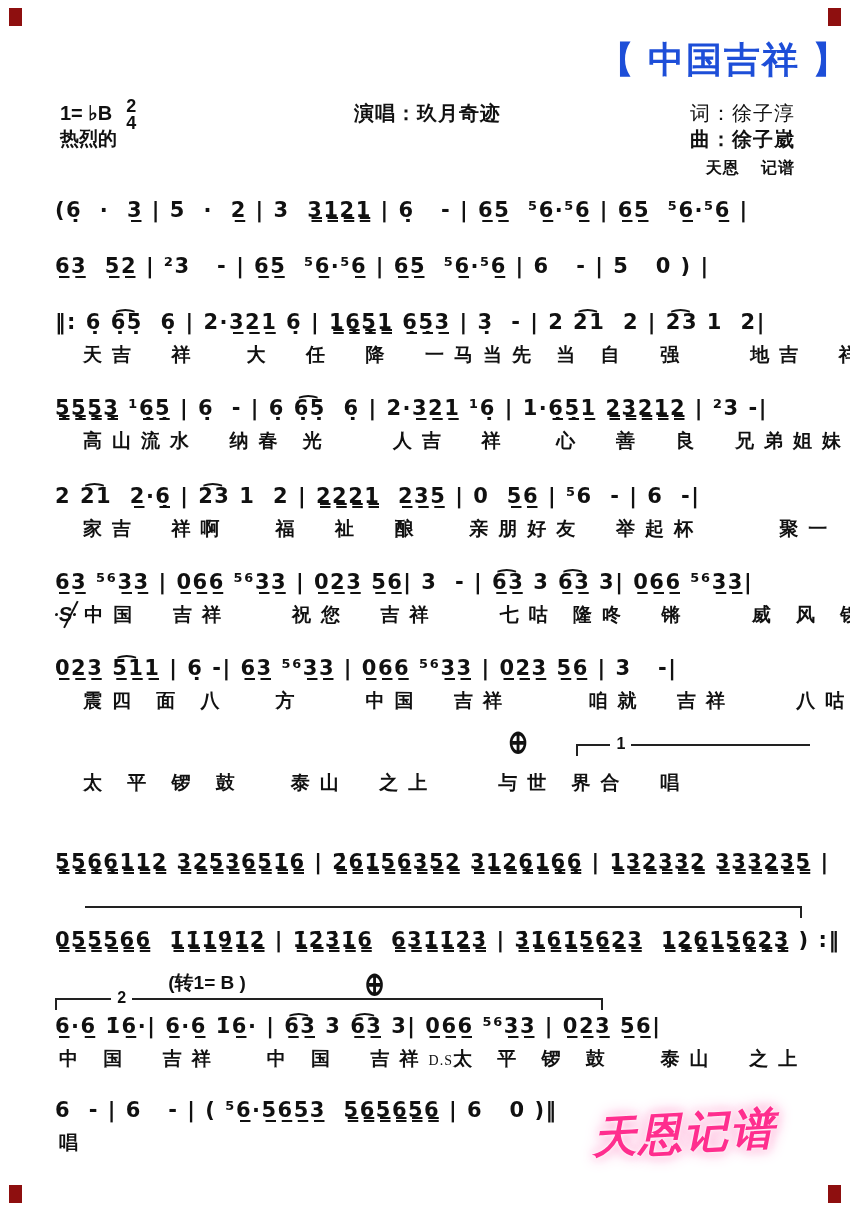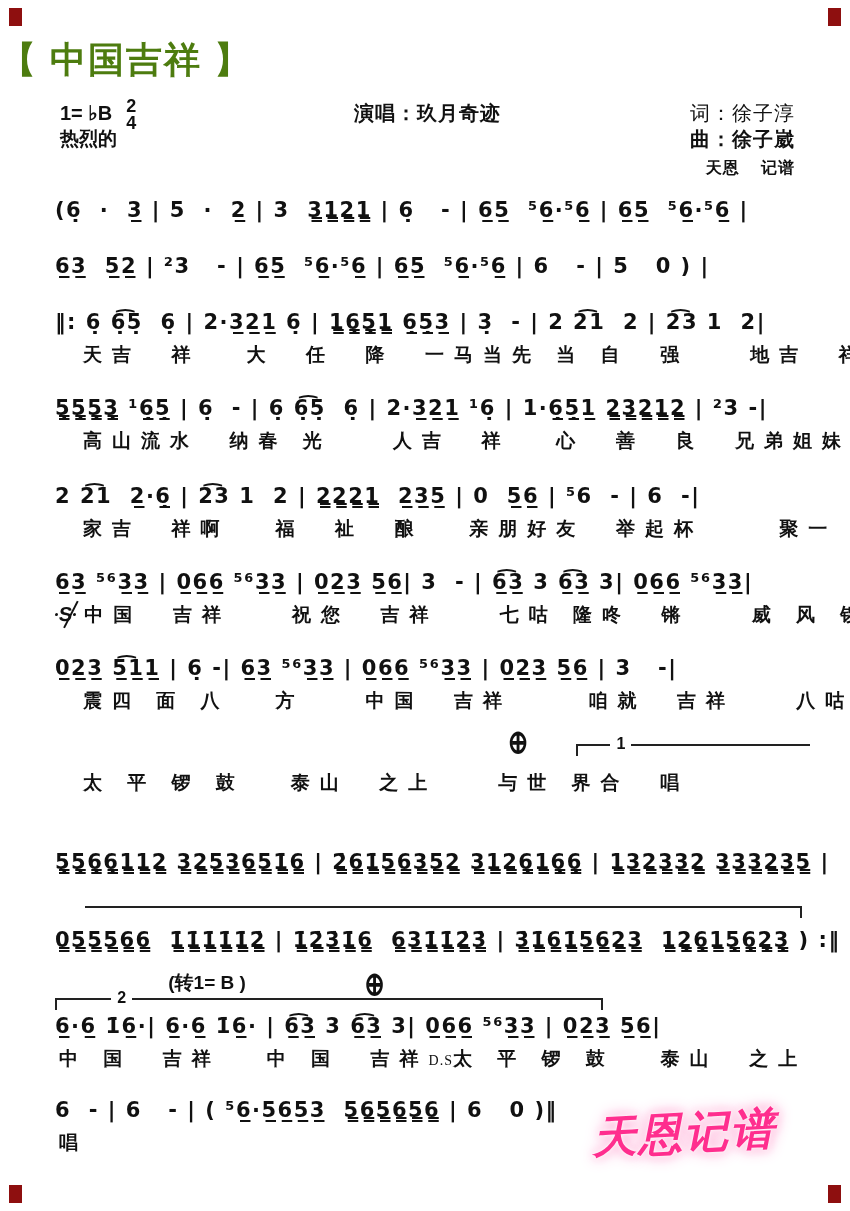--- a/index.html
+++ b/index.html
@@ -7,22 +7,22 @@
     width:850px;height:1211px;position:relative;background:#ffffff;
     font-family:"Liberation Sans", sans-serif;color:#111;overflow:hidden;
   }
   .corner{position:absolute;width:13px;height:18px;background:#8e0f0f;}
   .corner.tl{left:9px;top:8px;}
   .corner.tr{right:9px;top:8px;}
   .corner.bl{left:9px;bottom:8px;}
   .corner.br{right:9px;bottom:8px;}
 
   .title{
-    position:absolute;left:0;right:0;top:36px;text-align:left;
-    font-size:36px;font-weight:bold;color:#4d7c0f;letter-spacing:2px;
+    position:absolute;left:0;right:0;top:36px;text-align:right;
+    font-size:36px;font-weight:bold;color:#1d4ed8;letter-spacing:2px;
   }
   .hdr-row{position:absolute;left:60px;right:55px;top:92px;height:40px;}
   .keysig{position:absolute;left:0;top:6px;font-size:20px;font-weight:bold;white-space:pre;}
   .meter{display:inline-block;vertical-align:middle;text-align:center;margin-left:14px;line-height:0.95;}
   .meter .num{display:block;font-size:18px;font-weight:bold;}
   .performer{position:absolute;left:0;right:0;top:8px;text-align:center;font-size:20px;font-weight:bold;letter-spacing:1px;}
   .lyricist{position:absolute;right:0;top:8px;font-size:20px;font-weight:normal;letter-spacing:1px;}
   .tempo{position:absolute;left:60px;top:126px;font-size:19px;font-weight:bold;}
   .composer{position:absolute;right:55px;top:126px;font-size:20px;font-weight:bold;letter-spacing:1px;}
   .notator{position:absolute;right:55px;top:158px;font-size:16px;font-weight:bold;letter-spacing:1px;white-space:pre;font-family:Liberation Mono, monospace;}
@@ -130,21 +130,21 @@
   </div>
   <div class="lyrics">太 平 锣 鼓   泰山  之上    与世 界合  唱</div>
 </div>
 
 <div class="system" style="top:850px">
   <div class="notes">5̣̳5̣̳6̣̳6̣̳1̳1̳2̳ 3̳2̳5̳3̳6̳5̳1̳̇6̳ | 2̳̇6̳1̳̇5̳6̳3̳5̳2̳ 3̳1̳2̳6̣̳1̳6̣̳6̣̳ | 1̳3̳2̳3̳3̳2̳ 3̳3̳3̳2̳3̳5̳ |</div>
 </div>
 
 <div class="system" style="top:928px">
   <div class="volta rightTick" style="left:4%;right:1%;top:-22px"></div>
-  <div class="notes">0̳5̳5̳5̳6̳6̳  1̳̇1̳̇1̳̇1̳̇1̳̇2̳̇ | 1̳̇2̳̇3̳̇1̳̇6̳  6̳3̳1̳̇1̳̇2̳̇3̳̇ | 3̳̇1̳̇6̳1̳̇5̳6̳2̳3̳  1̳2̣̳6̣̳1̳5̣̳6̣̳2̣̳3̣̳ ) :‖</div>
+  <div class="notes">0̳5̳5̳5̳6̳6̳  1̳̇1̳̇1̳̇9̳̇1̳̇2̳̇ | 1̳̇2̳̇3̳̇1̳̇6̳  6̳3̳1̳̇1̳̇2̳̇3̳̇ | 3̳̇1̳̇6̳1̳̇5̳6̳2̳3̳  1̳2̣̳6̣̳1̳5̣̳6̣̳2̣̳3̣̳ ) :‖</div>
 </div>
 
 <div class="system" style="top:1014px">
   <div class="modulation" style="left:15%;top:-44px">(转1= B )</div>
   <div class="coda" style="left:41%;top:-42px">⊕</div>
   <div class="volta leftTick rightTick" style="left:0;width:72%;top:-16px">
     <span class="vlabel" style="left:10%">2</span>
   </div>
   <div class="notes">6̲·6̲ 1̇6̲·| 6̲·6̲ 1̇6̲· | 6̲͡3̲ 3 6̲͡3̲ 3| 0̲6̲6̲ ⁵⁶3̲3̲ | 0̲2̲3̲ 5̲6̲|</div>
   <div class="lyrics tight"><span>中 国  吉祥   中 国  吉祥</span><span class="ds">D.S</span><span>太 平 锣 鼓   泰山  之上    与世 界合</span></div>

